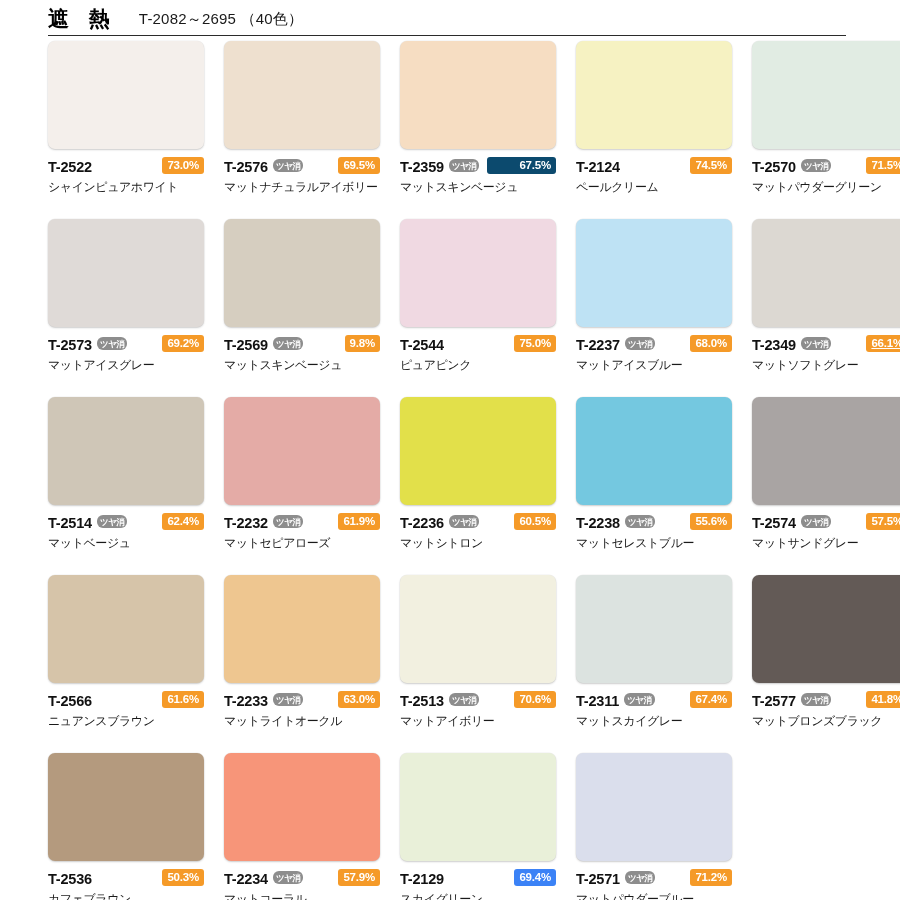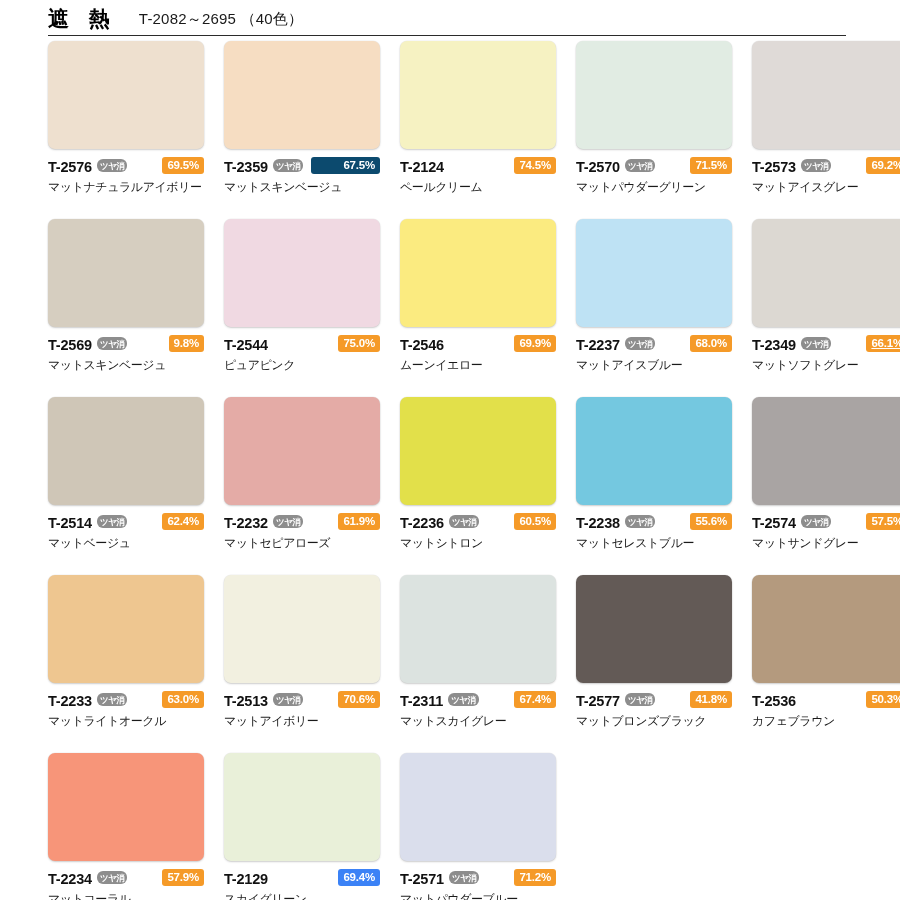--- a/index.html
+++ b/index.html
@@ -137,20 +137,28 @@
 <div class="page">
 
   <div class="header">
     <span class="header-title">遮 熱</span>
     <span class="header-range">T-2082～2695 （40色）</span>
   </div>
   <div class="header-rule"></div>
 
   <div class="grid">
       <div class="cell">
+        <div class="swatch" style="background: rgb(244, 239, 235);"></div>
+        <div class="meta">
+          <span class="code">T-2522</span>
+          <span class="badge-pct" style="background: rgb(245, 154, 40);">73.0%</span>
+        </div>
+        <div class="name">シャインピュアホワイト</div>
+      </div>
+      <div class="cell">
         <div class="swatch" style="background: rgb(238, 224, 207);"></div>
         <div class="meta">
           <span class="code">T-2576</span>
           <span class="badge-matte" style="background: rgb(141, 141, 141);">ツヤ消</span>
           <span class="badge-pct" style="background: rgb(245, 154, 40);">69.5%</span>
         </div>
         <div class="name">マットナチュラルアイボリー</div>
       </div>
       <div class="cell">
         <div class="swatch" style="background: rgb(246, 221, 194);"></div>
@@ -198,28 +206,20 @@
       </div>
       <div class="cell">
         <div class="swatch" style="background: rgb(240, 217, 226);"></div>
         <div class="meta">
           <span class="code">T-2544</span>
           <span class="badge-pct" style="background: rgb(245, 154, 40);">75.0%</span>
         </div>
         <div class="name">ピュアピンク</div>
       </div>
       <div class="cell">
-        <div class="swatch" style="background: rgb(251, 235, 128);"></div>
-        <div class="meta">
-          <span class="code">T-2546</span>
-          <span class="badge-pct" style="background: rgb(245, 154, 40);">69.9%</span>
-        </div>
-        <div class="name">ムーンイエロー</div>
-      </div>
-      <div class="cell">
         <div class="swatch" style="background: rgb(190, 226, 244);"></div>
         <div class="meta">
           <span class="code">T-2237</span>
           <span class="badge-matte" style="background: rgb(141, 141, 141);">ツヤ消</span>
           <span class="badge-pct" style="background: rgb(245, 154, 40);">68.0%</span>
         </div>
         <div class="name">マットアイスブルー</div>
       </div>
       <div class="cell">
         <div class="swatch" style="background: rgb(220, 216, 210);"></div>
@@ -267,20 +267,28 @@
         <div class="name">マットセレストブルー</div>
       </div>
       <div class="cell">
         <div class="swatch" style="background: rgb(169, 164, 163);"></div>
         <div class="meta">
           <span class="code">T-2574</span>
           <span class="badge-matte" style="background: rgb(141, 141, 141);">ツヤ消</span>
           <span class="badge-pct" style="background: rgb(245, 154, 40);">57.5%</span>
         </div>
         <div class="name">マットサンドグレー</div>
+      </div>
+      <div class="cell">
+        <div class="swatch" style="background: rgb(214, 196, 169);"></div>
+        <div class="meta">
+          <span class="code">T-2566</span>
+          <span class="badge-pct" style="background: rgb(245, 154, 40);">61.6%</span>
+        </div>
+        <div class="name">ニュアンスブラウン</div>
       </div>
       <div class="cell">
         <div class="swatch" style="background: rgb(238, 198, 144);"></div>
         <div class="meta">
           <span class="code">T-2233</span>
           <span class="badge-matte" style="background: rgb(141, 141, 141);">ツヤ消</span>
           <span class="badge-pct" style="background: rgb(245, 154, 40);">63.0%</span>
         </div>
         <div class="name">マットライトオークル</div>
       </div>

